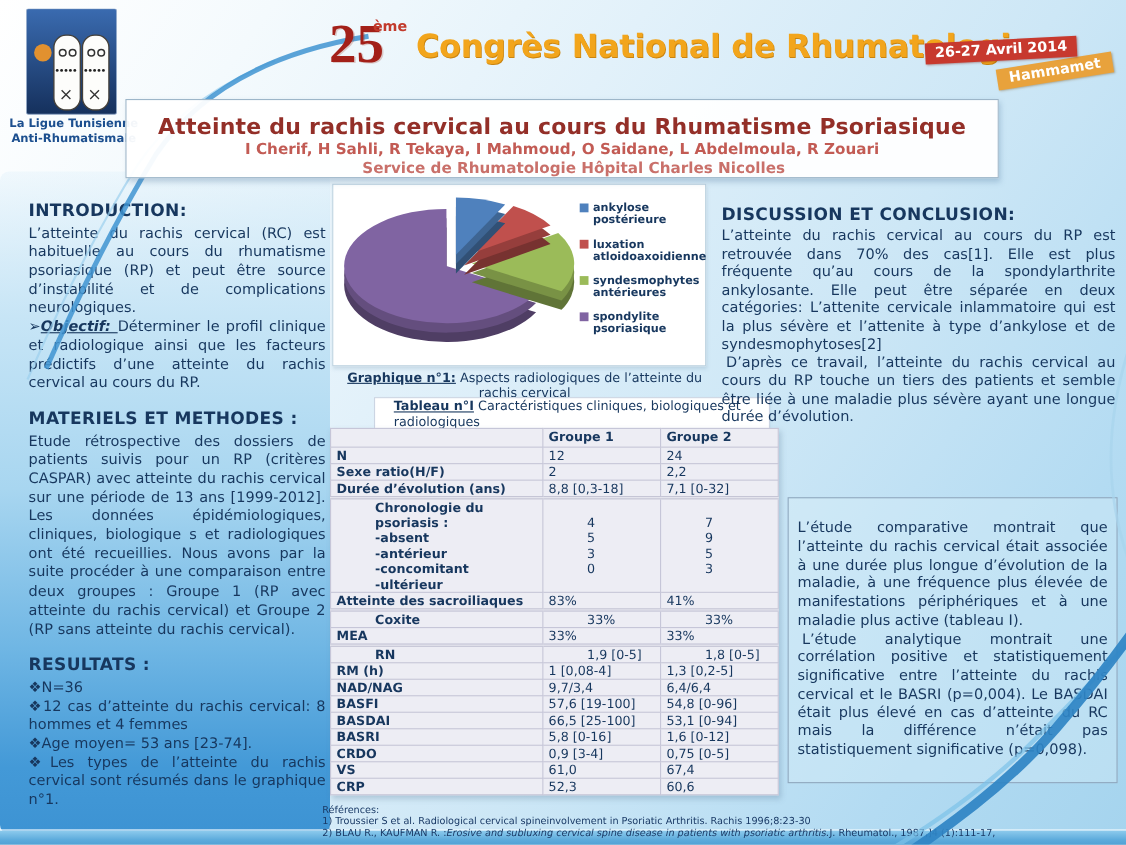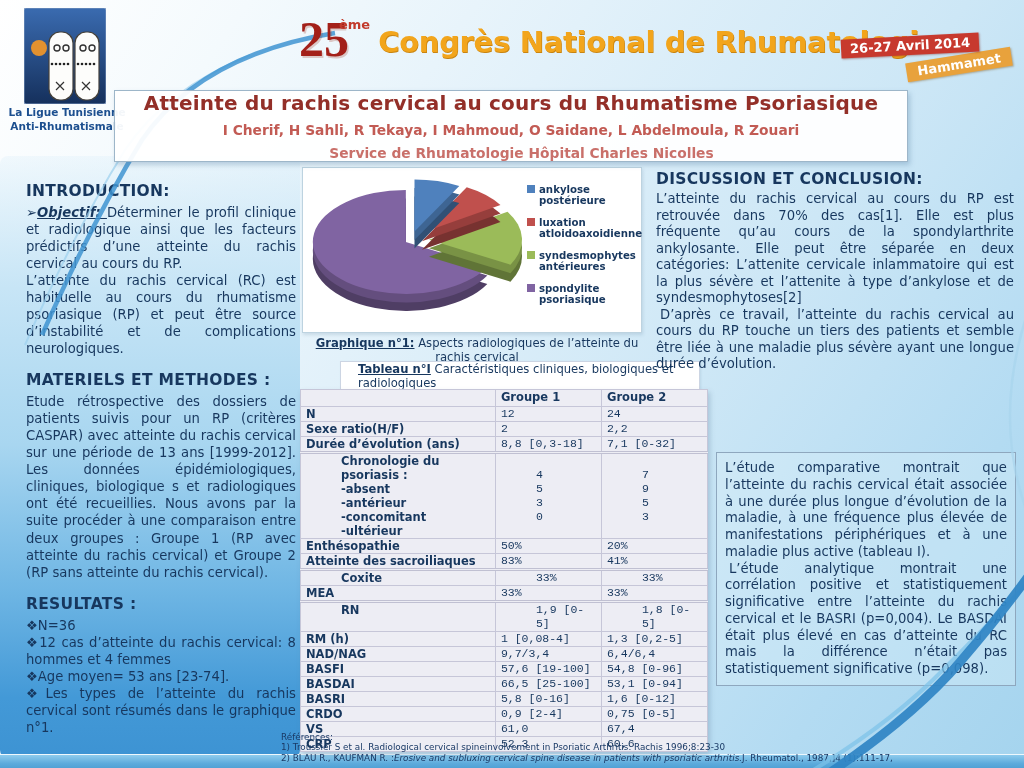--- a/index.html
+++ b/index.html
@@ -43,21 +43,21 @@
   .banner-date{
     position:absolute;left:841px;top:36px;z-index:5;transform:rotate(-3deg);
     background:#c7392e;color:#fff;font-weight:bold;font-size:13px;padding:2px 9px;
     box-shadow:1px 1px 2px rgba(120,30,20,.4);
   }
   
   .title-box{
     position:absolute;left:114px;top:90px;width:792px;height:70px;z-index:4;
     background:rgba(255,255,255,.95);border:1px solid #9db6c9;
     box-shadow:2px 3px 5px rgba(90,130,165,.35);
-    display:flex;flex-direction:column;align-items:center;justify-content:space-between;gap:1px;
+    display:flex;flex-direction:column;align-items:center;justify-content:flex-end;gap:1px;
   }
   .poster-title{font-size:20px;font-weight:bold;color:#932f28;letter-spacing:.2px;}
   .poster-authors{font-size:13.8px;font-weight:bold;color:#c25b54;}
   .poster-service{font-size:13.8px;font-weight:bold;color:#c9706a;margin-left:21px;}
   
   .left-col{
     position:absolute;left:26px;top:182px;width:270px;z-index:2;
     color:#17375e;font-size:13.2px;line-height:1.29;text-align:justify;
   }
   .section-heading{font-size:15.5px;font-weight:bold;letter-spacing:.3px;margin:14px 0 2px 0;}
@@ -88,37 +88,37 @@
     position:absolute;left:300px;top:389px;z-index:2;width:408px;
     border-collapse:collapse;background:#ededf4;
     box-shadow:2px 3px 5px rgba(90,120,150,.3);border:1px solid #b4b4c8;
   }
   #data-table th,#data-table td{
     border:1px solid #c6c6d8;font-size:11.5px;line-height:14px;padding:0 5px;
     color:#17375e;text-align:left;vertical-align:top;white-space:pre-line;
   }
   #data-table th{font-weight:bold;height:16px;}
   #data-table td.lbl{font-weight:bold;width:208px;}
-  #data-table td.val{width:94px;font-family:Liberation Mono, monospace;}
+  #data-table td.val{width:94px;}
   #data-table tr.section td{border-top:3px double #c0c0d2;padding-left:40px;}
   
   .discussion{
     position:absolute;left:656px;top:170px;width:358px;z-index:2;
     color:#17375e;font-size:13.2px;line-height:1.25;text-align:justify;
   }
-  .discussion .section-heading{margin-top:0;}
+  .discussion .section-heading{margin-top:16px;}
   .para2{text-indent:4px;}
   .analysis-box{
     position:absolute;left:716px;top:452px;width:282px;min-height:218px;z-index:2;
-    border:1px solid #8ea7be;background:rgba(222,240,250,.35);padding:7px 8px;
+    border:1px solid #8ea7be;background:rgba(222,240,250,.35);padding:20px 8px;
     color:#17375e;font-size:13.2px;line-height:1.27;text-align:justify;
   }
   
   .references{
-    position:absolute;left:281px;top:732px;width:728px;z-index:2;
+    position:absolute;left:293px;top:732px;width:728px;z-index:2;
     color:#1a3a66;font-size:8.8px;line-height:1.18;
   }
   .ref-italic{font-style:italic;}
 </style>
 </head>
 <body>
 
 <div id="poster">
 
   <svg id="bg-decor">
@@ -178,22 +178,22 @@
   <div class="banner-date">26-27 Avril 2014</div>
 
   <div class="title-box">
     <div class="poster-title">Atteinte du rachis cervical au cours du Rhumatisme Psoriasique</div>
     <div class="poster-authors">I Cherif, H Sahli, R Tekaya, I Mahmoud, O Saidane, L Abdelmoula, R Zouari</div>
     <div class="poster-service">Service de Rhumatologie Hôpital Charles Nicolles</div>
   </div>
 
   <div class="left-col">
     <div class="section-heading first">INTRODUCTION:</div>
+    <div>L’atteinte du rachis cervical (RC) est habituelle au cours du rhumatisme psoriasique (RP) et peut être source d’instabilité et de complications neurologiques.</div>
     <div><span>➢</span><span class="objectif-label">Objectif: </span><span>Déterminer le profil clinique et radiologique ainsi que les facteurs prédictifs d’une atteinte du rachis cervical au cours du RP.</span></div>
-    <div>L’atteinte du rachis cervical (RC) est habituelle au cours du rhumatisme psoriasique (RP) et peut être source d’instabilité et de complications neurologiques.</div>
 
     <div class="section-heading">MATERIELS ET METHODES :</div>
     <div>Etude rétrospective des dossiers de patients suivis pour un RP (critères CASPAR) avec atteinte du rachis cervical sur une période de 13 ans [1999-2012]. Les données épidémiologiques, cliniques, biologique s et radiologiques ont été recueillies. Nous avons par la suite procéder à une comparaison entre deux groupes : Groupe 1 (RP avec atteinte du rachis cervical) et Groupe 2 (RP sans atteinte du rachis cervical).</div>
 
     <div class="section-heading">RESULTATS :</div>
     <div class="results-list">
       <div>❖N=36</div>
       <div>❖12 cas d’atteinte du rachis cervical: 8 hommes et 4 femmes</div>
       <div>❖Age moyen=  53 ans [23-74].</div>
       <div>❖Les types de l’atteinte du rachis cervical sont résumés dans le graphique n°1.</div>
@@ -276,25 +276,20 @@
 5
 3
 0</td>
           <td class="val">
 7
 9
 5
 3</td>
         </tr>
         <tr>
-          <td class="lbl">Enthésopathie</td>
-          <td class="val">50%</td>
-          <td class="val">20%</td>
-        </tr>
-        <tr>
           <td class="lbl">Atteinte des sacroiliaques</td>
           <td class="val">83%</td>
           <td class="val">41%</td>
         </tr>
         <tr class="section">
           <td class="lbl">Coxite</td>
           <td class="val">33%</td>
           <td class="val">33%</td>
         </tr>
         <tr>
@@ -327,21 +322,21 @@
           <td class="val">66,5 [25-100]</td>
           <td class="val">53,1 [0-94]</td>
         </tr>
         <tr>
           <td class="lbl">BASRI</td>
           <td class="val">5,8 [0-16]</td>
           <td class="val">1,6 [0-12]</td>
         </tr>
         <tr>
           <td class="lbl">CRDO</td>
-          <td class="val">0,9 [2-4]</td>
+          <td class="val">0,9 [3-4]</td>
           <td class="val">0,75 [0-5]</td>
         </tr>
         <tr>
           <td class="lbl">VS</td>
           <td class="val">61,0</td>
           <td class="val">67,4</td>
         </tr>
         <tr>
           <td class="lbl">CRP</td>
           <td class="val">52,3</td>

